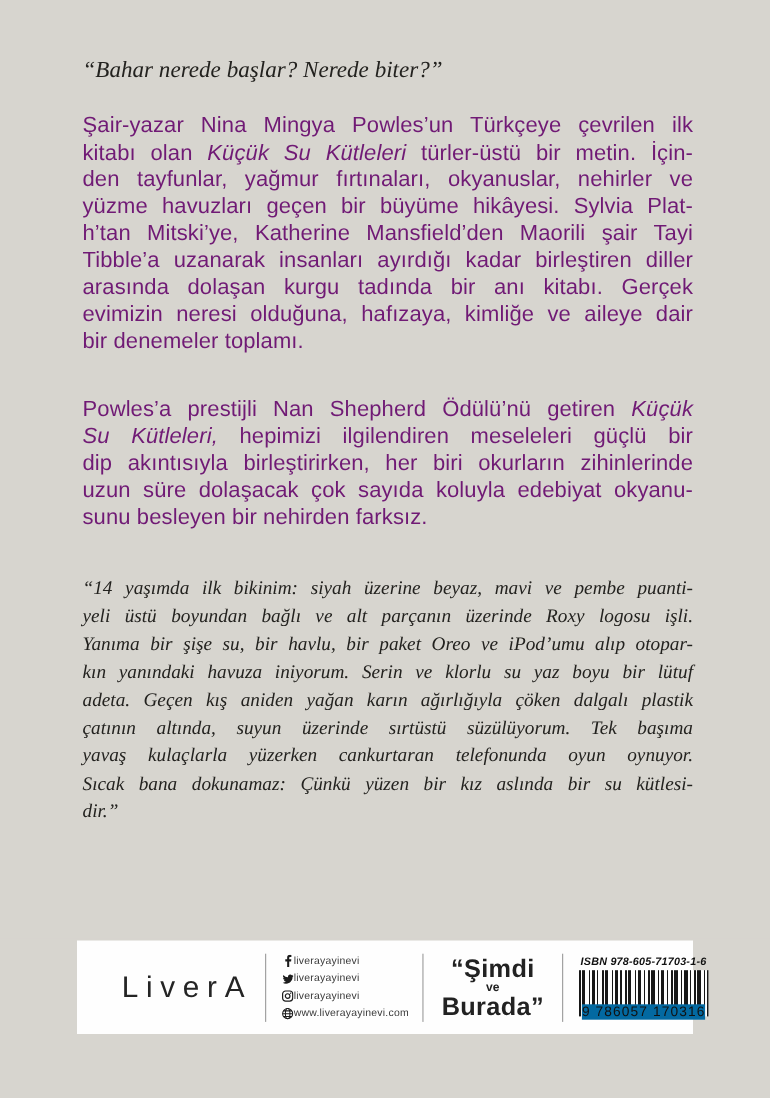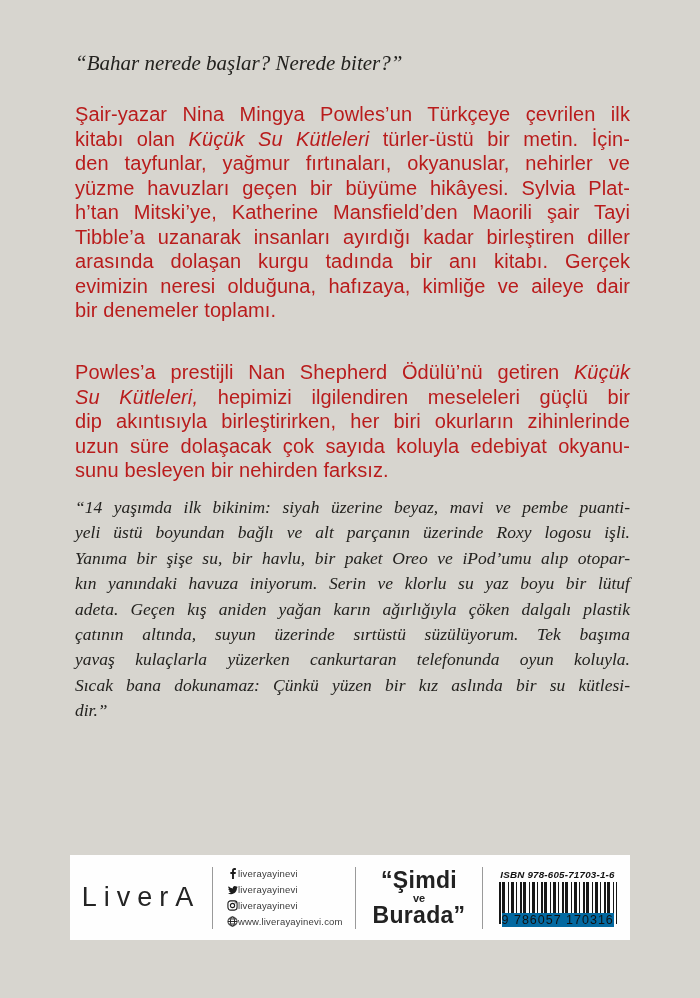--- a/index.html
+++ b/index.html
@@ -16,53 +16,53 @@
   
   .epigraph{
     position:absolute;left:75px;top:50px;width:555px;
     font-family:"Liberation Serif",serif;
     font-style:italic;font-size:21px;line-height:26px;
     color:#23221f;
   }
   
   .para{
     position:absolute;left:75px;width:555px;
-    font-size:20px;line-height:24.5px;color:#b91c1c;
+    font-size:20px;line-height:24.5px;color:#701a75;
     letter-spacing:.1px;
   }
   .para .tline{
     text-align:justify;text-align-last:justify;
     height:24.5px;
   }
   .para .tline:last-child{text-align-last:left;}
   .para em{font-style:italic;}
   #para1{top:102px;}
   #para2{top:360px;}
   
   .excerpt{
-    position:absolute;left:75px;top:495px;width:555px;
+    position:absolute;left:75px;top:522px;width:555px;
     font-family:"Liberation Serif",serif;
     font-style:italic;font-size:17.5px;line-height:25.4px;
     color:#23221f;
   }
   .excerpt .tline{
     text-align:justify;text-align-last:justify;height:25.4px;
   }
   .excerpt .tline:last-child{text-align-last:left;}
   
   .footer{
     position:absolute;left:70px;top:855px;width:560px;height:85px;
     background:#fefefe;
     display:flex;align-items:center;
   }
   .vdiv{width:1px;height:62px;background:#9a9a9a;flex:0 0 1px;}
   .logo{
     flex:0 0 142px;text-align:center;
     font-size:27px;letter-spacing:7px;font-weight:400;
-    color:#242424;padding-left:0;
+    color:#242424;padding-left:29px;
   }
   .social{
     flex:0 0 128px;list-style:none;margin:0;padding:0 0 0 14px;
   }
   .social li{
     display:flex;align-items:center;gap:0;
     height:16px;
   }
   .social .si{width:11px;height:11px;flex:0 0 11px;display:inline-block;}
   .social .handle{
@@ -125,21 +125,21 @@
       <div class="tline">sunu besleyen bir nehirden farksız.</div>
     </div>
 
   <div class="excerpt">
       <div class="tline">“14 yaşımda ilk bikinim: siyah üzerine beyaz, mavi ve pembe puanti-</div>
       <div class="tline">yeli üstü boyundan bağlı ve alt parçanın üzerinde Roxy logosu işli.</div>
       <div class="tline">Yanıma bir şişe su, bir havlu, bir paket Oreo ve iPod’umu alıp otopar-</div>
       <div class="tline">kın yanındaki havuza iniyorum. Serin ve klorlu su yaz boyu bir lütuf</div>
       <div class="tline">adeta. Geçen kış aniden yağan karın ağırlığıyla çöken dalgalı plastik</div>
       <div class="tline">çatının altında, suyun üzerinde sırtüstü süzülüyorum. Tek başıma</div>
-      <div class="tline">yavaş kulaçlarla yüzerken cankurtaran telefonunda oyun koluyla.</div>
+      <div class="tline">yavaş kulaçlarla yüzerken cankurtaran telefonunda oyun oynuyor.</div>
       <div class="tline">Sıcak bana dokunamaz: Çünkü yüzen bir kız aslında bir su kütlesi-</div>
       <div class="tline">dir.”</div>
     </div>
 
   <div class="footer">
 
     <div class="logo">LiverA</div>
 
     <div class="vdiv"></div>
 

